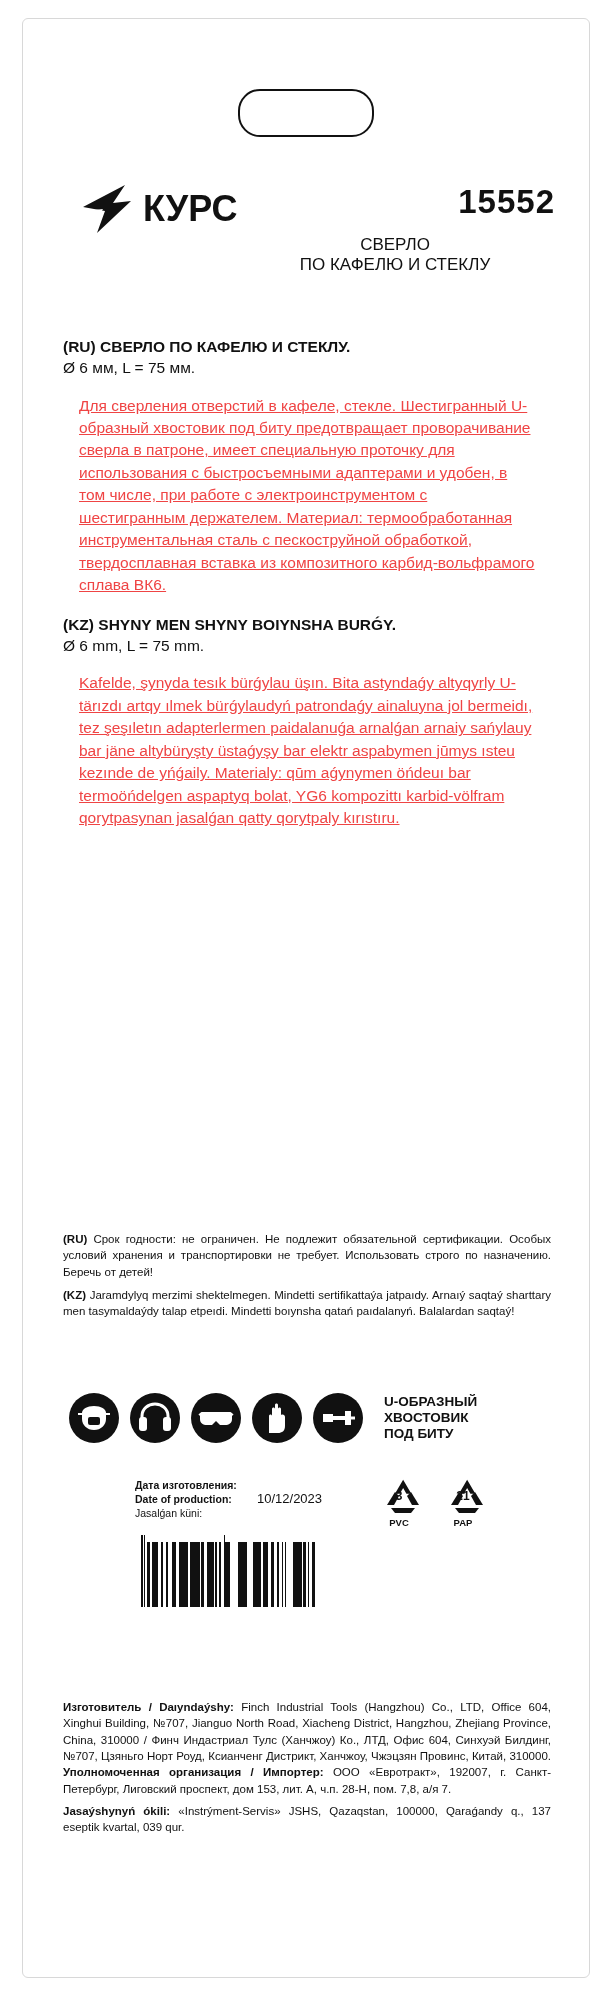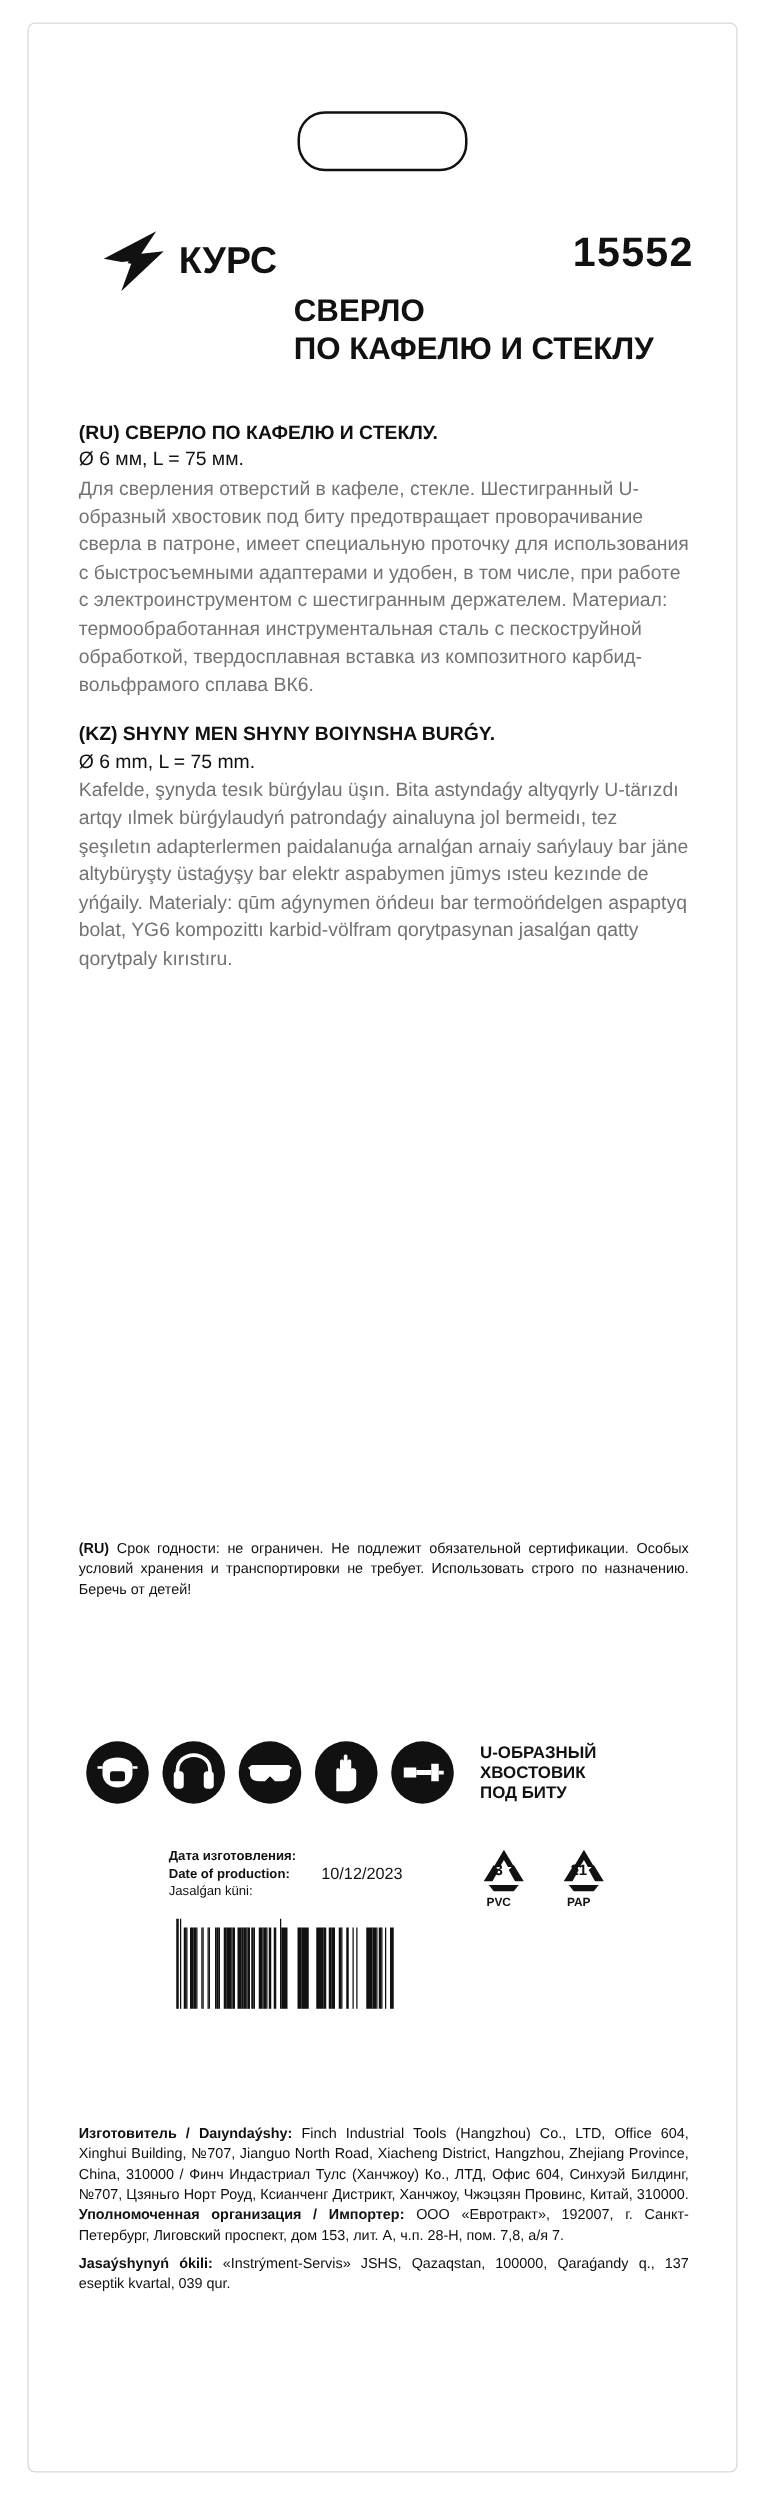--- a/index.html
+++ b/index.html
@@ -55,21 +55,21 @@
     top: 12px;
     display: flex;
     align-items: center;
     gap: 6px;
   }
   .brand-mark {
     width: 58px;
     height: 56px;
   }
   .brand-name {
-    font-size: 30px;
+    font-size: 36px;
     font-weight: bold;
     letter-spacing: 0px;
     color: #111;
     font-family: "Liberation Sans", sans-serif;
   }
 
   .art-number {
     position: absolute;
     right: 0;
     top: 14px;
@@ -77,23 +77,23 @@
     font-weight: bold;
     letter-spacing: 1px;
     color: #111;
   }
 
   .product-title {
     position: absolute;
     right: 0;
     top: 66px;
     width: 320px;
-    text-align: left;
-    font-size: 25px;
-    font-weight: bold;
+    text-align: center;
+    font-size: 17px;
+    font-weight: normal;
     line-height: 1.18;
     text-transform: uppercase;
     color: #111;
   }
 
   .body-block {
     position: absolute;
     left: 40px;
     right: 38px;
     top: 318px;
@@ -107,24 +107,25 @@
     line-height: 1.25;
   }
   .sec-dim {
     font-size: 15.5px;
     color: #111;
     margin: 0 0 2px 0;
     line-height: 1.3;
   }
   .sec-text {
     font-size: 15.5px;
-    color: #737373;
+    color: #ef4444;
     line-height: 1.45;
-    margin: 0;
+    margin: 16px;
     text-align: left;
+    text-decoration: underline;
   }
 
   .block-kz {
     margin-top: 18px;
   }
 
   .fineprint {
     position: absolute;
     left: 40px;
     right: 38px;
@@ -299,20 +300,21 @@
     <div class="block-kz">
       <p class="sec-head">(KZ) SHYNY MEN SHYNY BOIYNSHA BURǴY.</p>
       <p class="sec-dim">Ø 6 mm, L = 75 mm.</p>
       <p class="sec-text">Kafelde, şynyda tesık bürǵylau üşın. Bita astyndaǵy altyqyrly U-tärızdı artqy ılmek bürǵylaudyń patrondaǵy ainaluyna jol bermeidı, tez şeşıletın adapterlermen paidalanuǵa arnalǵan arnaiy sańylauy bar jäne altybüryşty üstaǵyşy bar elektr aspabymen jūmys ısteu kezınde de yńǵaily. Materialy: qūm aǵynymen öńdeuı bar termoöńdelgen aspaptyq bolat, YG6 kompozittı karbid-völfram qorytpasynan jasalǵan qatty qorytpaly kırıstıru.</p>
     </div>
 
   </div>
 
   <div class="fineprint">
     <p><b>(RU)</b> <span>Срок годности: не ограничен. Не подлежит обязательной сертификации. Особых условий хранения и транспортировки не требует. Использовать строго по назначению. Беречь от детей!</span></p>
+    <p><b>(KZ)</b> <span>Jaramdylyq merzimi shektelmegen. Mindetti sertifikattaýa jatpaıdy. Arnaıý saqtaý sharttary men tasymaldaýdy talap etpeıdi. Mindetti boıynsha qatań paıdalanyń. Balalardan saqtaý!</span></p>
   </div>
 
   <div class="pictos">
 
     <div class="picto">
       <svg width="50" height="50" viewBox="0 0 50 50">
         <circle cx="25" cy="25" r="24" fill="#111"></circle>
         <path d="M13 20c0-4 5-7 12-7s12 3 12 7v6c0 6-5 11-12 11s-12-5-12-11z" fill="#fff"></path>
         <rect x="19" y="24" width="12" height="8" rx="2" fill="#111"></rect>
         <path d="M13 21h-4M37 21h4" stroke="#fff" stroke-width="2"></path>

